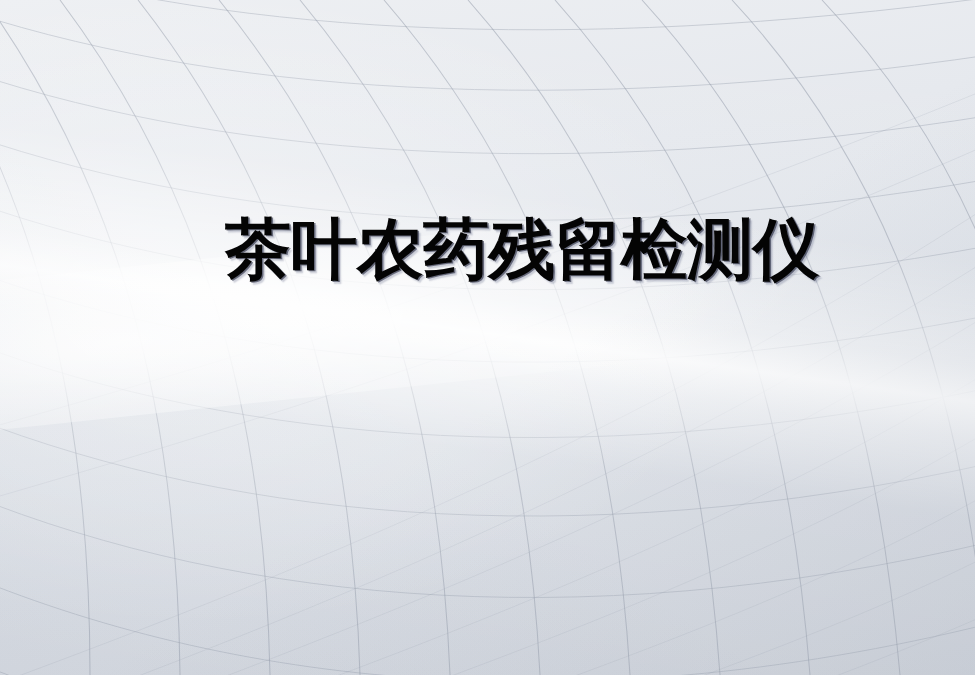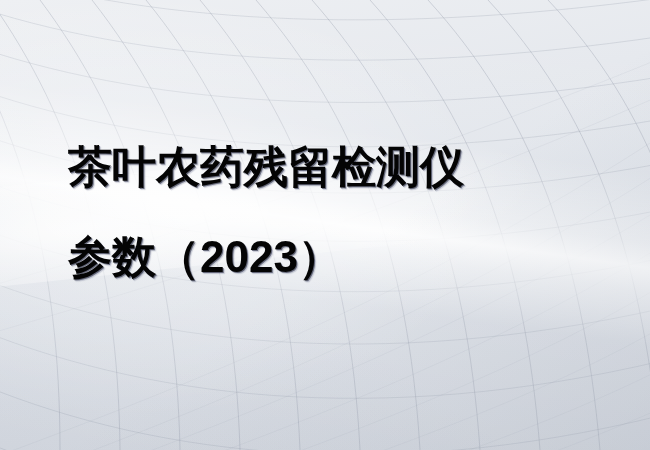--- a/index.html
+++ b/index.html
@@ -7,20 +7,21 @@
     padding: 0;
     background: #ffffff;
   }
   #banner {
     position: relative;
     width: 650px;
     height: 450px;
     overflow: hidden;
     font-family: "Liberation Sans", "DejaVu Sans", sans-serif;
     background: #0369a1;
+    text-align: center;
   }
 
   
   .bg-base {
     position: absolute;
     inset: 0;
     background:
       linear-gradient(170deg, #eef0f3 0%, #e6e9ee 30%, #dfe3e9 55%, #d9dde4 75%, #d3d7de 100%);
   }
   .bg-sheen {
@@ -143,16 +144,15 @@
       <path d="M -60 348 C 120 296, 380 222, 700 78"></path>
     </g>
   </svg>
 
   <div class="bg-sheen"></div>
   <div class="bg-sheen2"></div>
   <div class="bg-vignette"></div>
 
   <div class="title-block">
     <div class="title-line">茶叶农药残留检测仪</div>
-    <div class="title-line">参数（2023）</div>
   </div>
 
 </div>
 
 </body></html>

